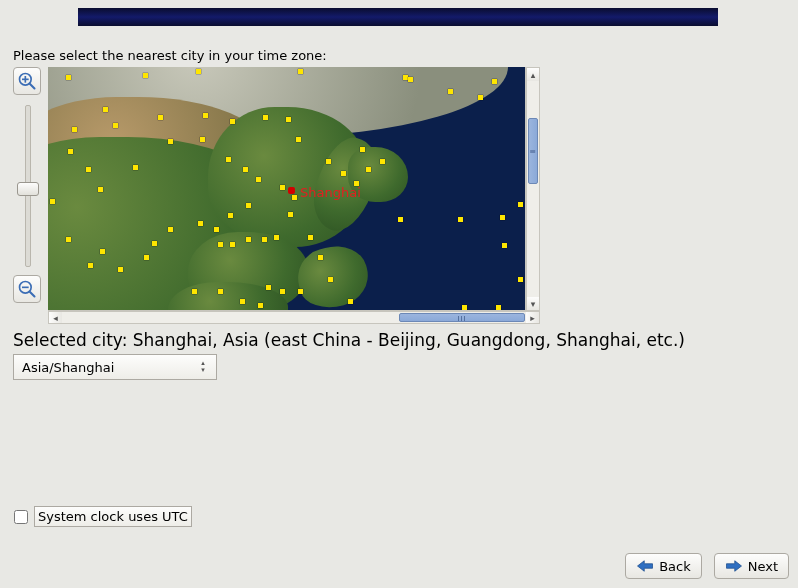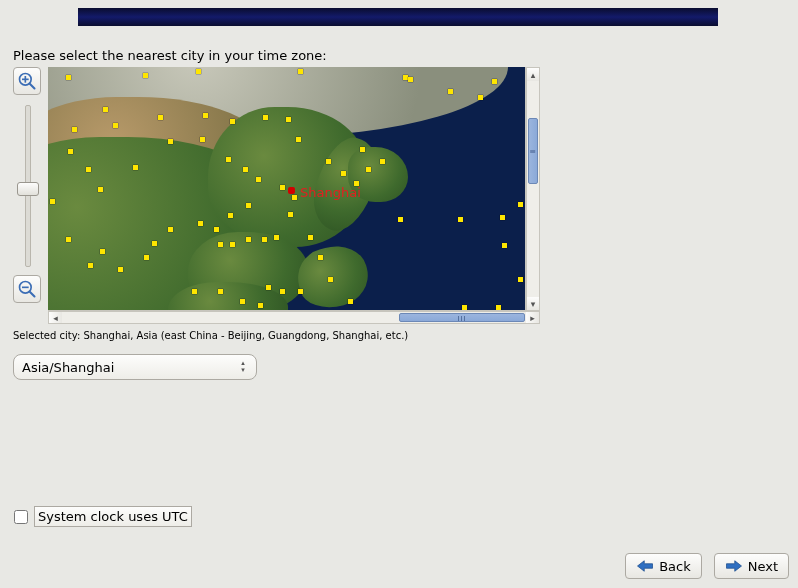--- a/index.html
+++ b/index.html
@@ -203,30 +203,30 @@
     left:50%; top:50%;
     transform:translate(-50%,-50%);
     font-size:8px;
     color:#3f5b8a;
     letter-spacing:1px;
   }
   .selected-text {
     position: absolute;
     left: 13px;
     top: 330px;
-    font-size: 10px;
+    font-size: 17px;
   }
   .combo {
     position: absolute;
     left: 13px;
     top: 354px;
-    width: 244px;
+    width: 204px;
     height: 26px;
     border: 1px solid #aca9a2;
-    border-radius: 8px;
+    border-radius: 0;
     background: linear-gradient(to bottom, #fdfdfc, #eeede8);
     box-sizing: border-box;
     display: flex;
     align-items: center;
     padding: 0 6px 0 8px;
     cursor: pointer;
   }
   .combo .val { flex: 1; font-size: 13px; }
   .combo .spin {
     width: 14px;

